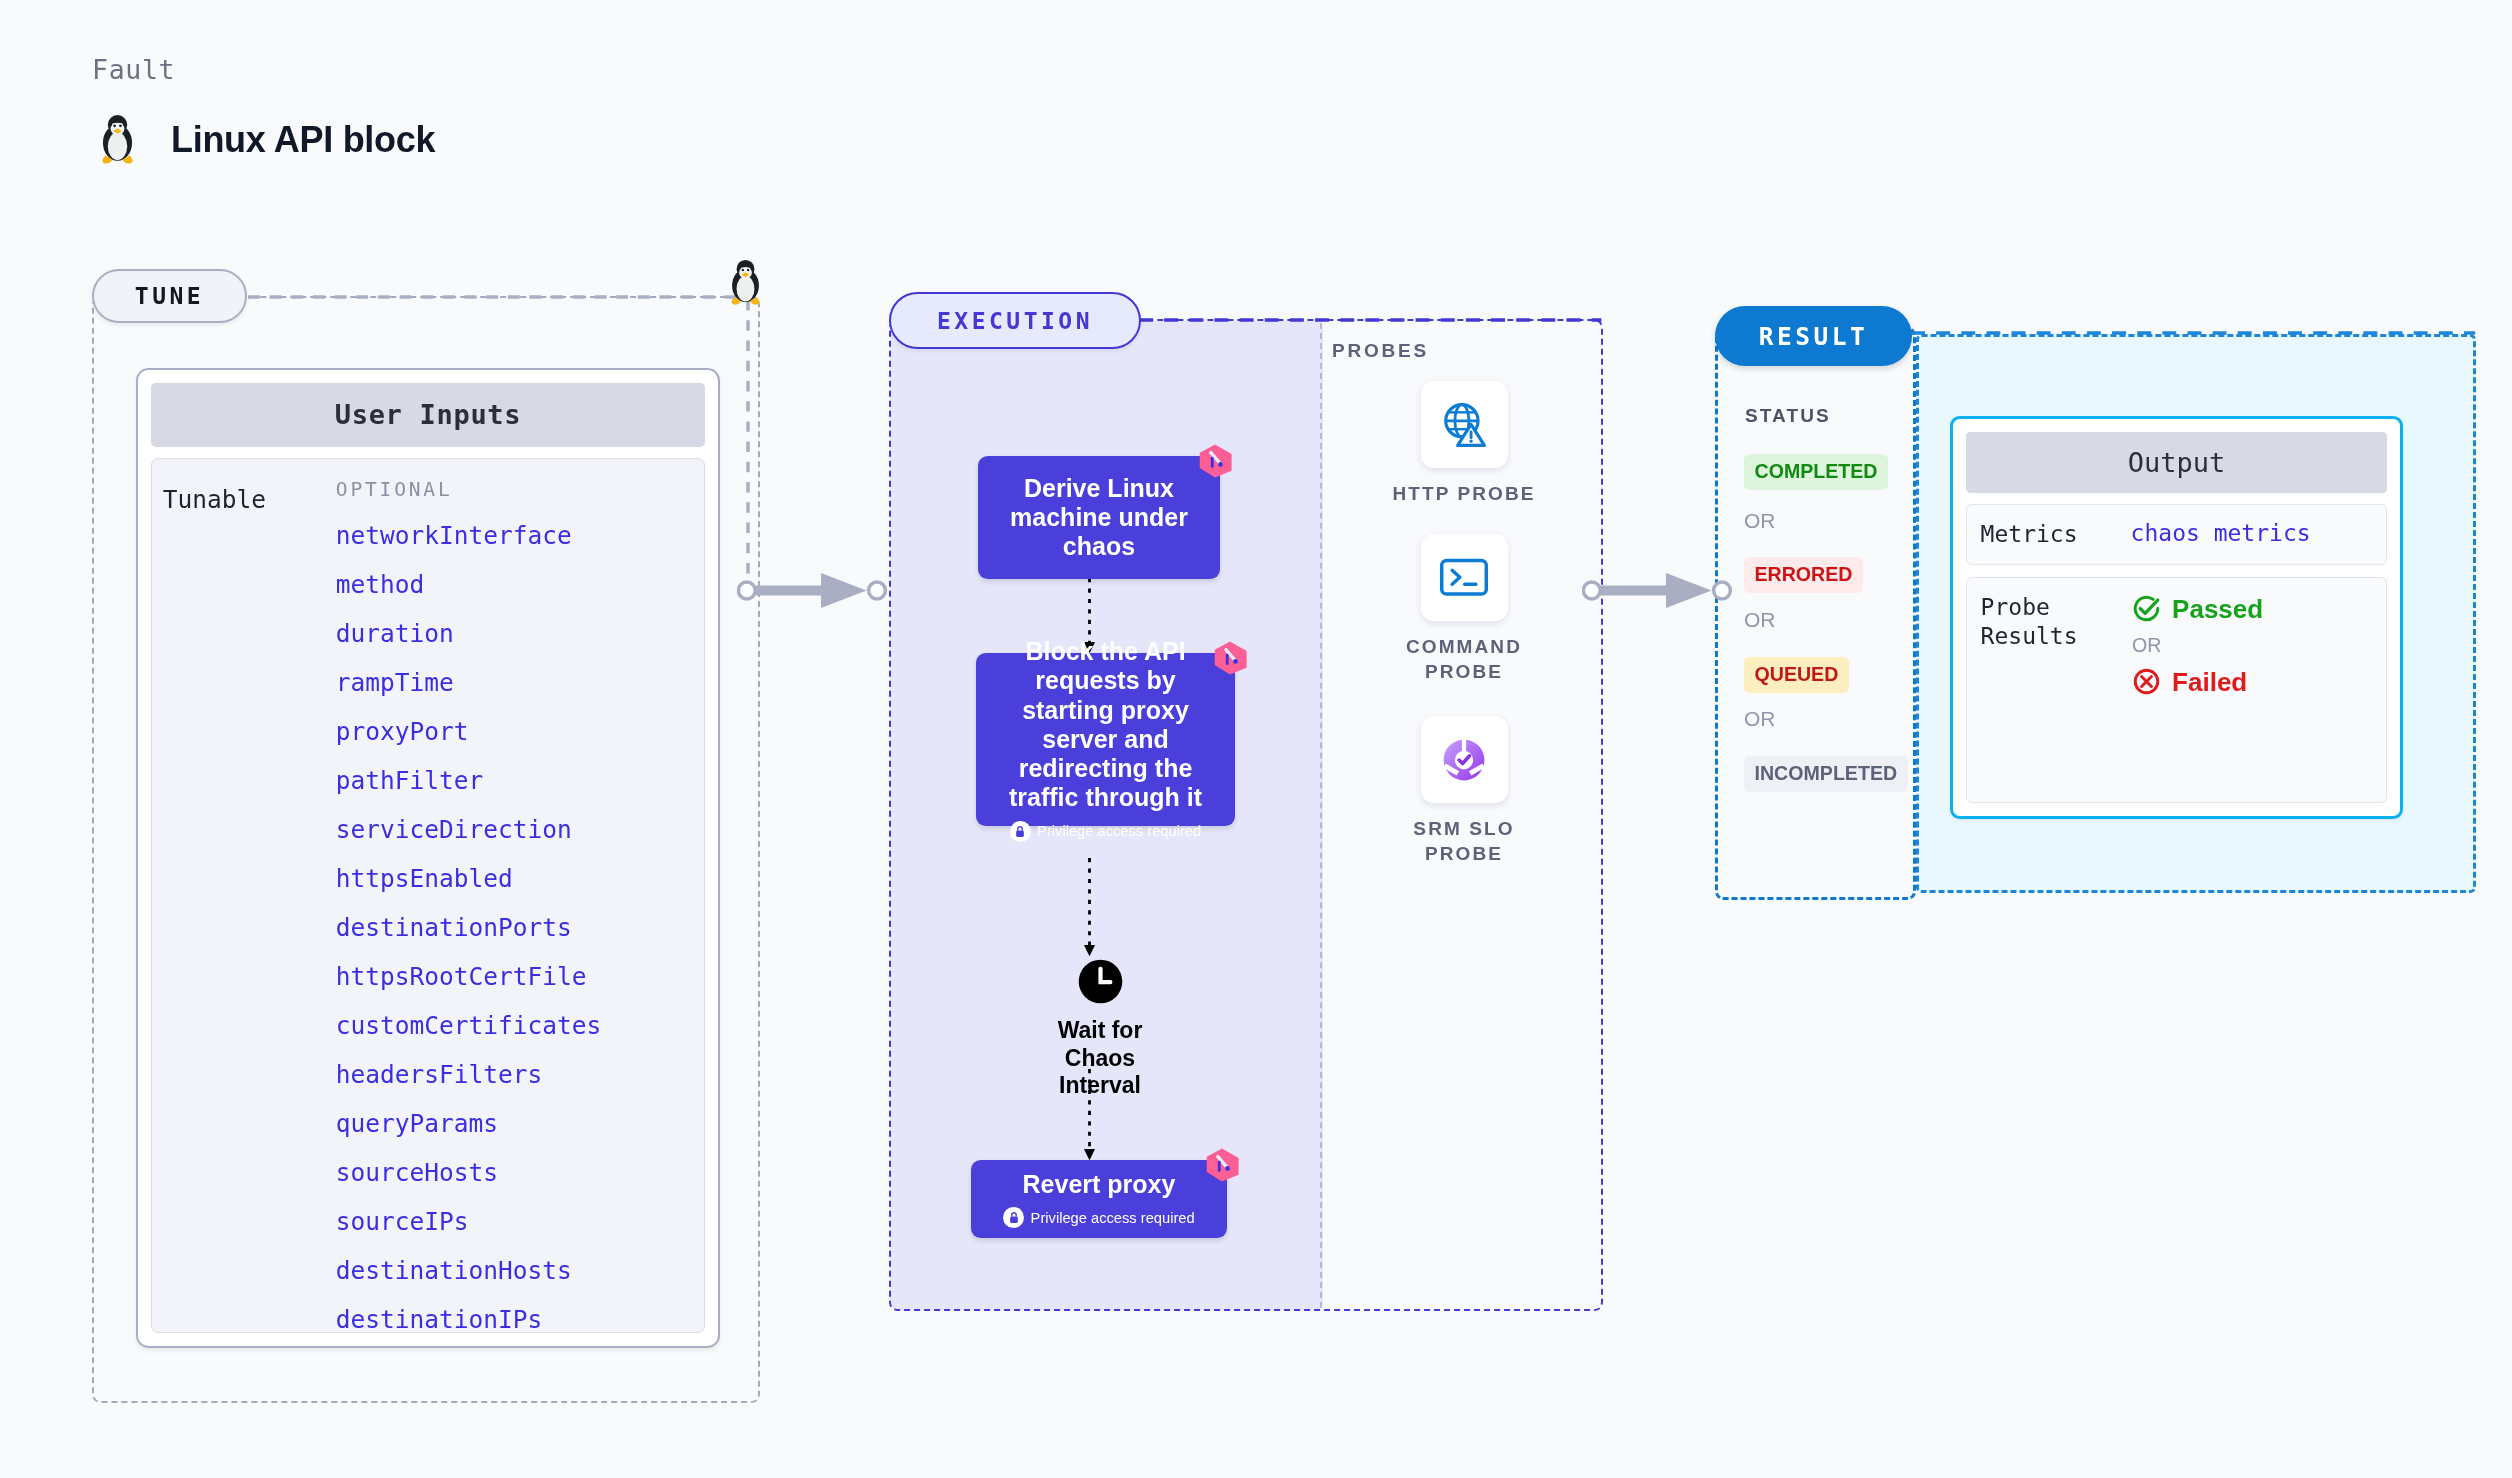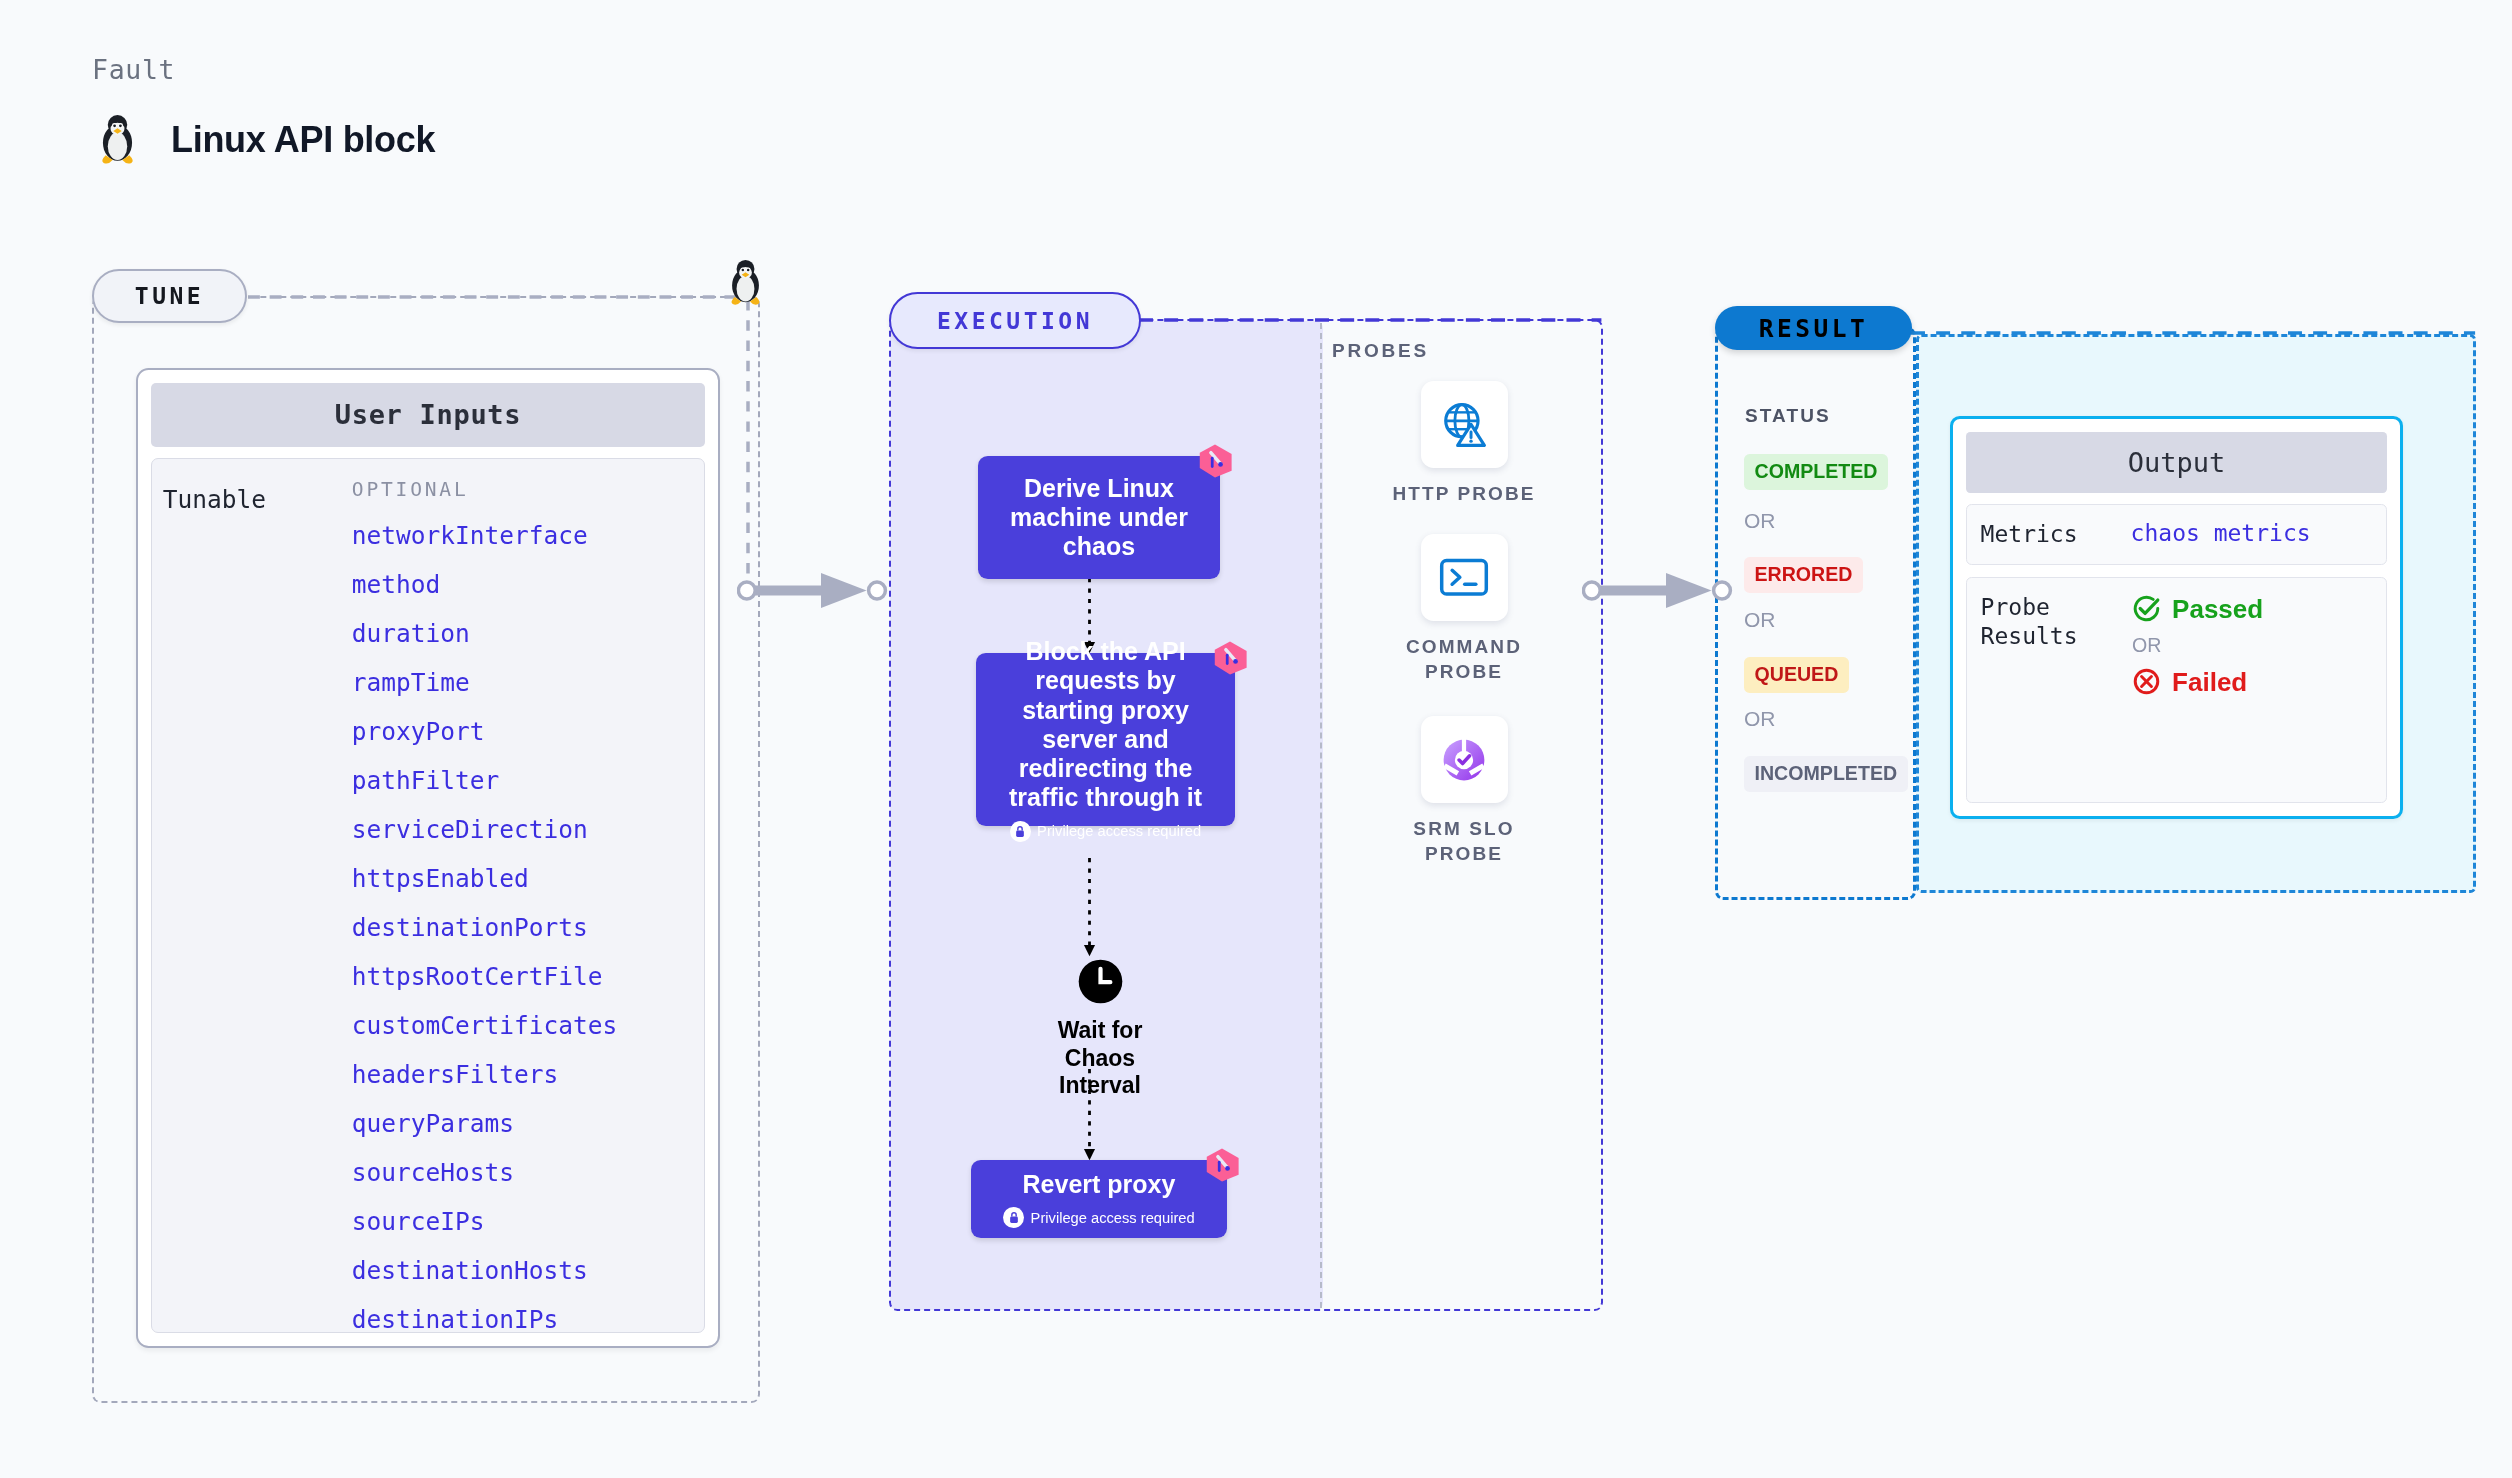--- a/index.html
+++ b/index.html
@@ -33,22 +33,22 @@
     left: 92px; top: 269px; width: 155px; height: 54px;
     background: #f1f3f8; border: 2.1px solid #a9aec2; color: #15181f; font-size: 23px;
     box-shadow: 0 2.1px 4.2px rgba(0,0,0,.07);
   }
   .pill-exec {
     left: 889px; top: 292px; width: 252px; height: 57px;
     background: #e7e9fd; border: 2.8px solid #4338d6; color: #4338d6; font-size: 23px;
     box-shadow: 0 2.1px 4.2px rgba(0,0,0,.07);
   }
   .pill-result {
-    left: 1715px; top: 306px; width: 197px; height: 44px;
-    background: #0d79d0; border: none; color: #000000; font-size: 24.5px;
+    left: 1715px; top: 306px; width: 197px; height: 60px;
+    background: #0d79d0; border: none; color: #ffffff; font-size: 24.5px;
     box-shadow: 0 2.8px 6.3px rgba(0,0,0,.16);
   }
 
   
   .dashbox { position: absolute; border-radius: 8.4px; }
   .box-tune {
     left: 92px; top: 296px; width: 668px; height: 1107px;
     border: 2.8px dashed #a3a8bb; background: transparent;
   }
   .box-exec {
@@ -80,21 +80,21 @@
     padding: 12.6px; display: flex; flex-direction: column; gap: 11.2px;
   }
   .ui-head {
     height: 64px; background: #d7d9e5; border-radius: 5px;
     display: flex; align-items: center; justify-content: center;
     font-family: "DejaVu Sans Mono", monospace; font-size: 27px; font-weight: 700; color: #2b2f3a;
     letter-spacing: 0.7px;
   }
   .ui-body {
     flex: 1; background: #f3f4f9; border: 1.4px solid #dadce6; border-radius: 7px;
-    display: flex; padding: 19.6px 7px 14px 11.2px; overflow: hidden; gap: 16px;
+    display: flex; padding: 19.6px 7px 14px 11.2px; overflow: hidden;
   }
   .ui-left { width: 173px; flex-shrink: 0; }
   .ui-tunable {
     font-family: "DejaVu Sans Mono", monospace; font-size: 24.5px; color: #1f2430; padding-top: 7px;
   }
   .ui-right { flex: 1; }
   .ui-optional {
     font-family: "DejaVu Sans Mono", monospace; font-size: 19.6px; color: #8b90a3;
     letter-spacing: 2.8px; margin-bottom: 22.4px;
   }

